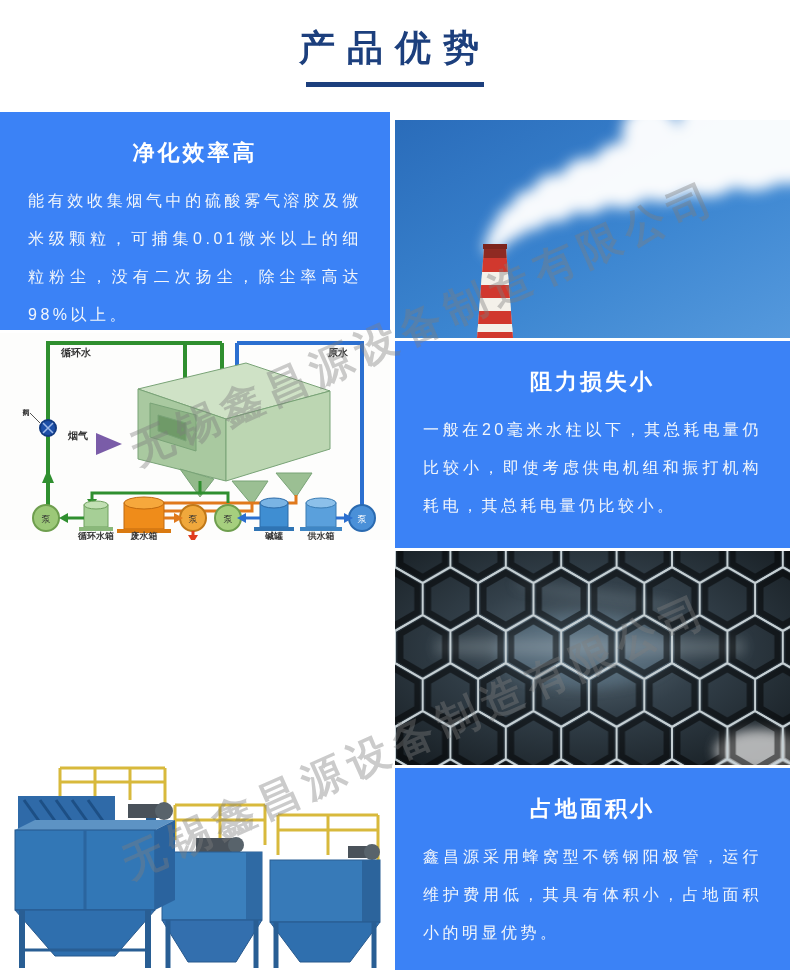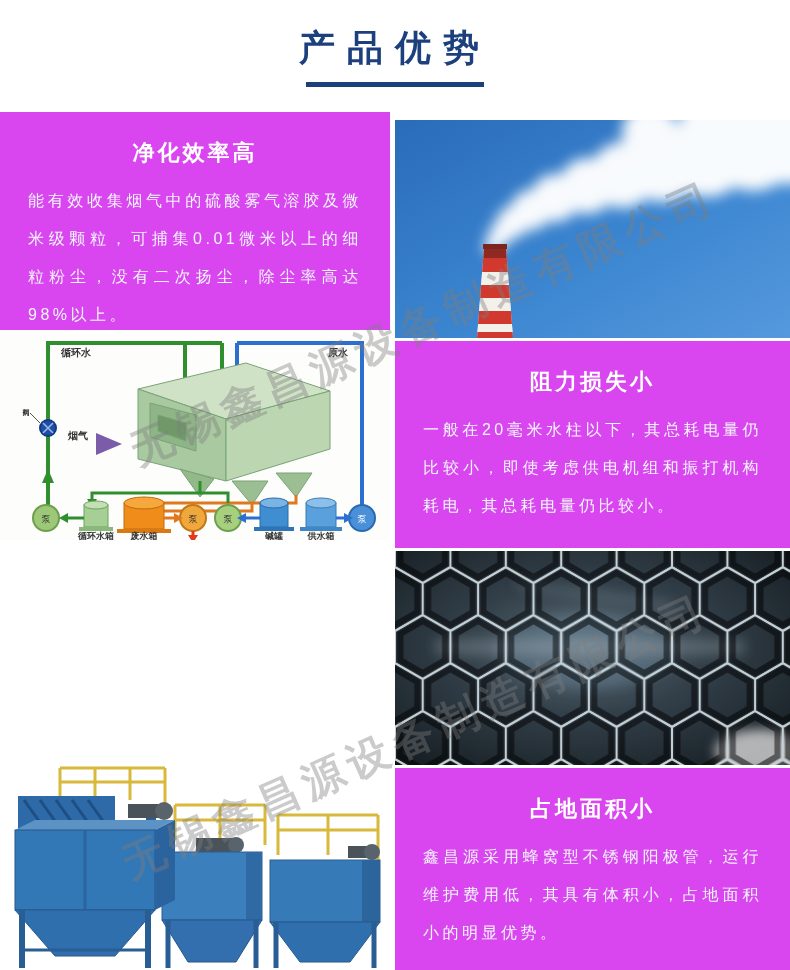--- a/index.html
+++ b/index.html
@@ -15,21 +15,21 @@
   
   .cell{position:absolute;overflow:hidden;}
   .c-l{left:0;width:390px;}
   .c-r{left:395px;width:395px;margin-top:8px;}
   .r1{top:112px;height:218px;}
   .r2{top:333px;height:207px;}
   .r3{top:543px;height:214px;}
   .r4{top:760px;height:210px;}
 
   
-  .panel{background:#d946ef;color:#fff;}
+  .panel{background:#3b82f6;color:#fff;}
   .panel-title{margin:0;padding-top:26px;text-align:center;font-size:22px;
                font-weight:bold;letter-spacing:3px;color:#fff;}
   .panel-body{margin:14px 28px 0 28px;font-size:16px;line-height:38px;
               letter-spacing:3.5px;text-align:justify;color:#f2f6fb;}
 
   
   .scene{background:#fff;}
   .scene svg{display:block;}
 
   

